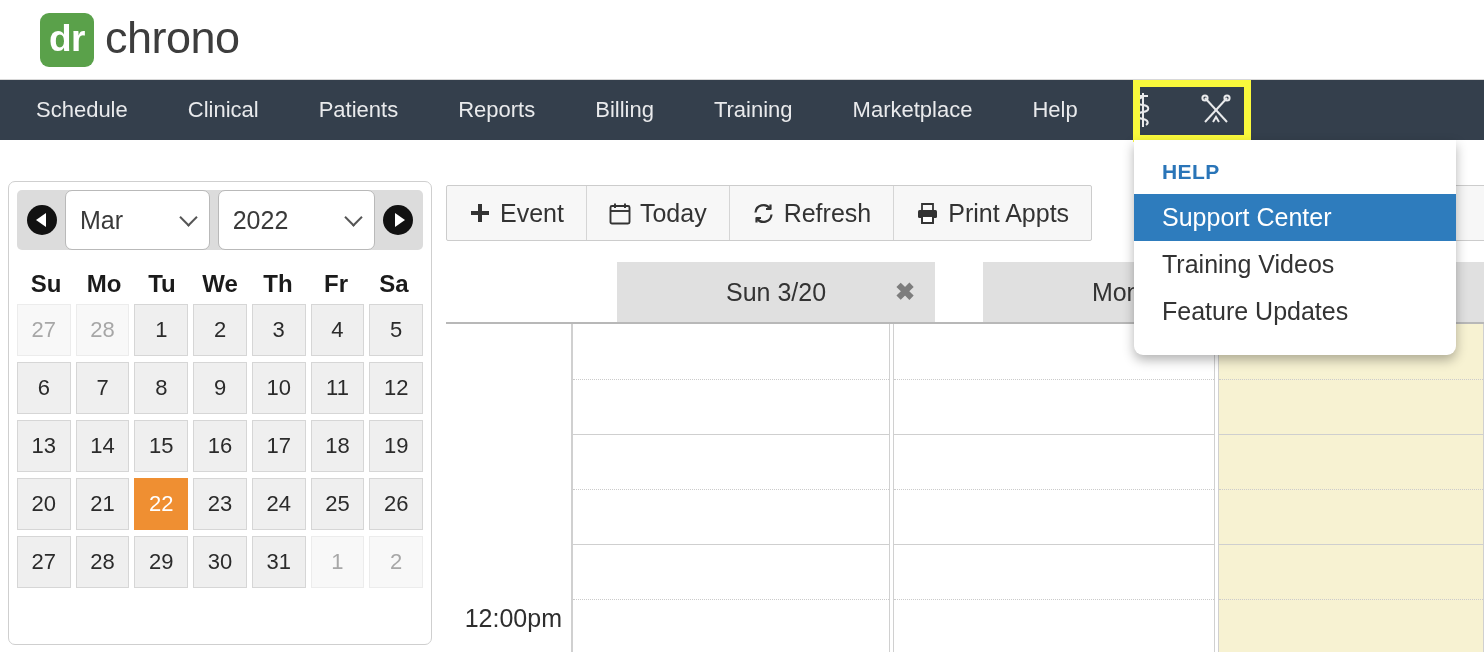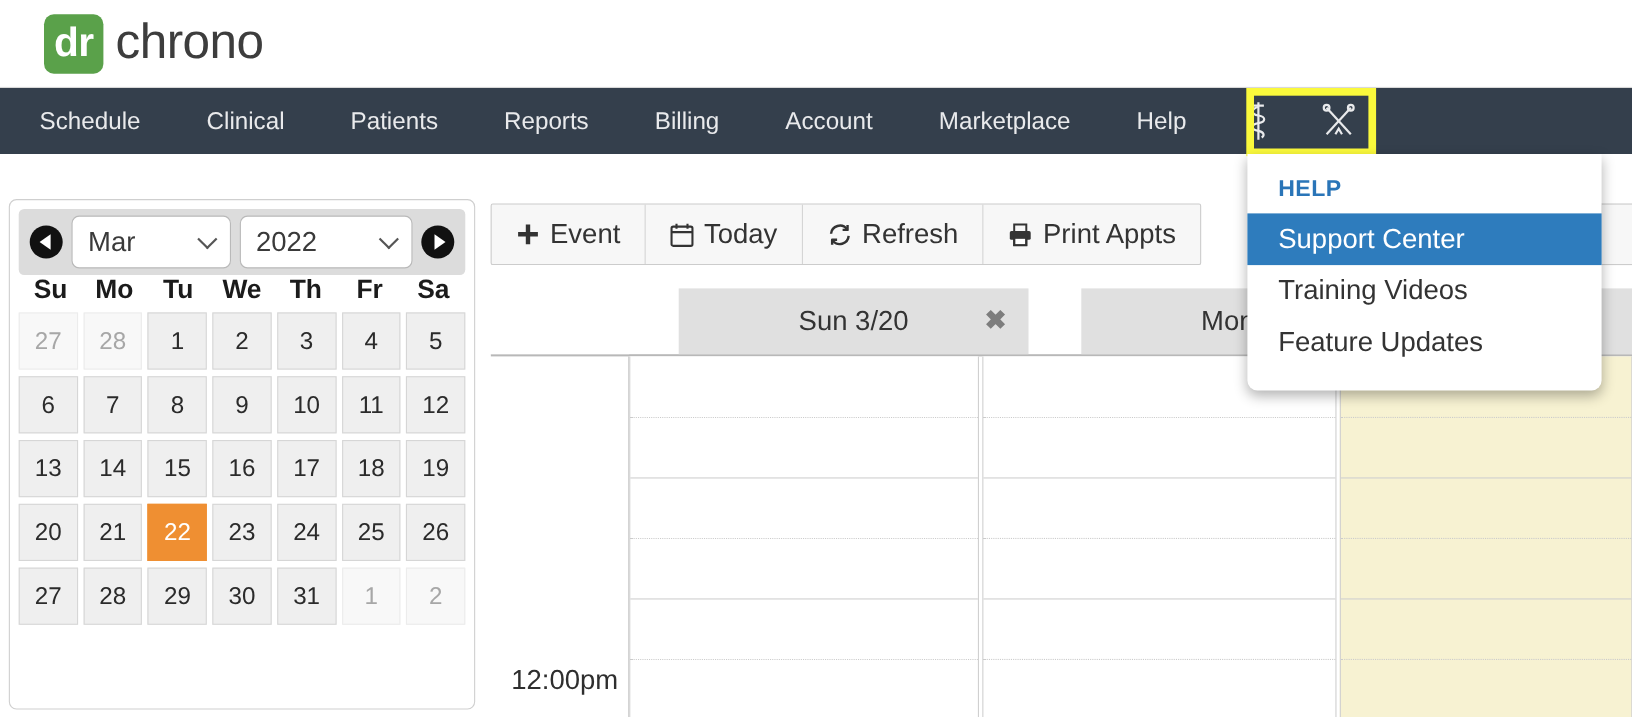--- a/index.html
+++ b/index.html
@@ -84,30 +84,30 @@
     display: flex; align-items: center; justify-content: center; cursor: pointer;
     flex: 0 0 auto;
   }
   .nav-circle .tri {
     width: 0; height: 0; border-top: 7px solid transparent;
     border-bottom: 7px solid transparent;
   }
   .nav-circle.prev .tri { border-right: 10px solid #ffffff; margin-right: 3px; }
   .nav-circle.next .tri { border-left: 10px solid #ffffff; margin-left: 3px; }
   .cal-select {
-    flex: 1 1 auto; height: 48px; background: #ffffff;
+    flex: 1 1 auto; height: 60px; background: #ffffff;
     border: 1px solid #b9b9b9; border-radius: 7px;
     display: flex; align-items: center; justify-content: space-between;
     padding: 0 14px; font-size: 25px; color: #3a3a3a; cursor: pointer;
   }
   .chev {
     width: 13px; height: 13px; border-right: 2.5px solid #555;
     border-bottom: 2.5px solid #555; transform: rotate(45deg); margin-top: -6px;
   }
-  .dow-row { display: flex; margin-top: 0; }
+  .dow-row { display: flex; margin-top: 20px; }
   .dow {
     flex: 1 1 0; text-align: center; font-size: 24px; font-weight: bold;
     color: #1b1b1b;
   }
   .week-row { display: flex; margin-top: 6px; gap: 5px; }
   .day-cell {
     flex: 1 1 0; height: 52px; border: 1px solid #d6d6d6; background: #efefef;
     display: flex; align-items: center; justify-content: center;
     font-size: 22px; color: #2b2b2b; cursor: pointer;
   }
@@ -178,21 +178,21 @@
       <div class="logo-word">chrono</div>
     </div>
   </div>
 
   <div class="nav-bar">
     <div class="nav-item">Schedule</div>
     <div class="nav-item">Clinical</div>
     <div class="nav-item">Patients</div>
     <div class="nav-item">Reports</div>
     <div class="nav-item">Billing</div>
-    <div class="nav-item">Account</div>
+    <div class="nav-item">Training</div>
     <div class="nav-item">Marketplace</div>
     <div class="nav-item highlighted">Help</div>
 
     <div class="nav-icon">
       <svg width="26" height="38" viewBox="0 0 26 38" fill="none" stroke="#e9eaec" stroke-width="2">
         <line x1="13" y1="2" x2="13" y2="36"></line>
         <path d="M13 6 C6 8 6 13 13 14 C20 15 20 20 13 21 C6 22 6 27 13 28 C18 29 19 32 16 34"></path>
         <line x1="8" y1="5" x2="18" y2="5"></line>
       </svg>
     </div>

